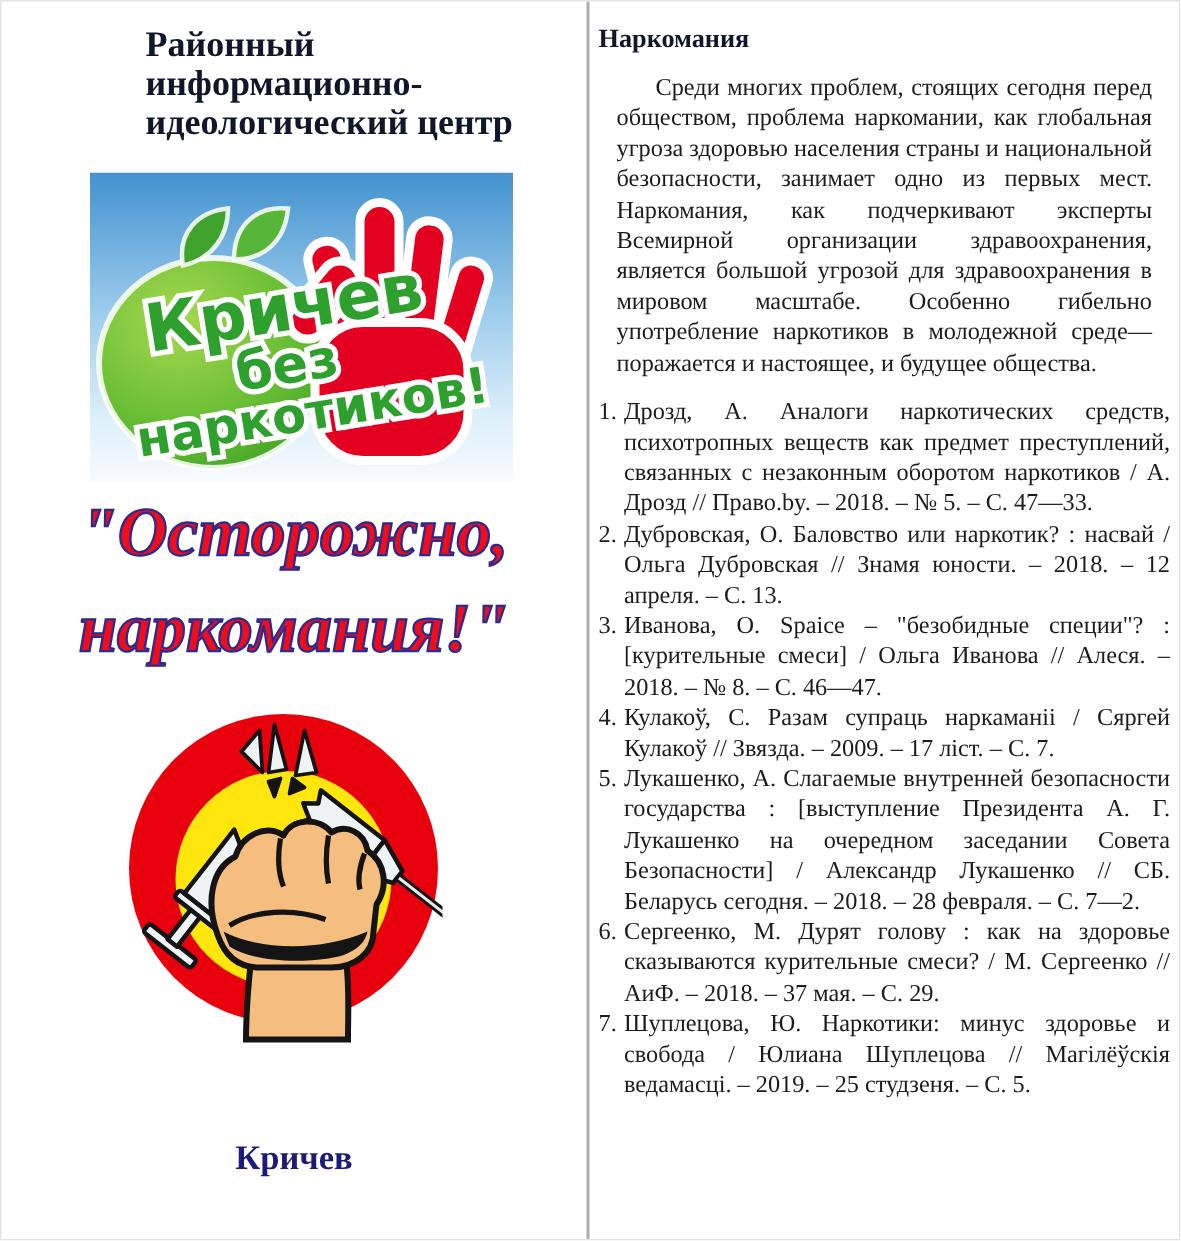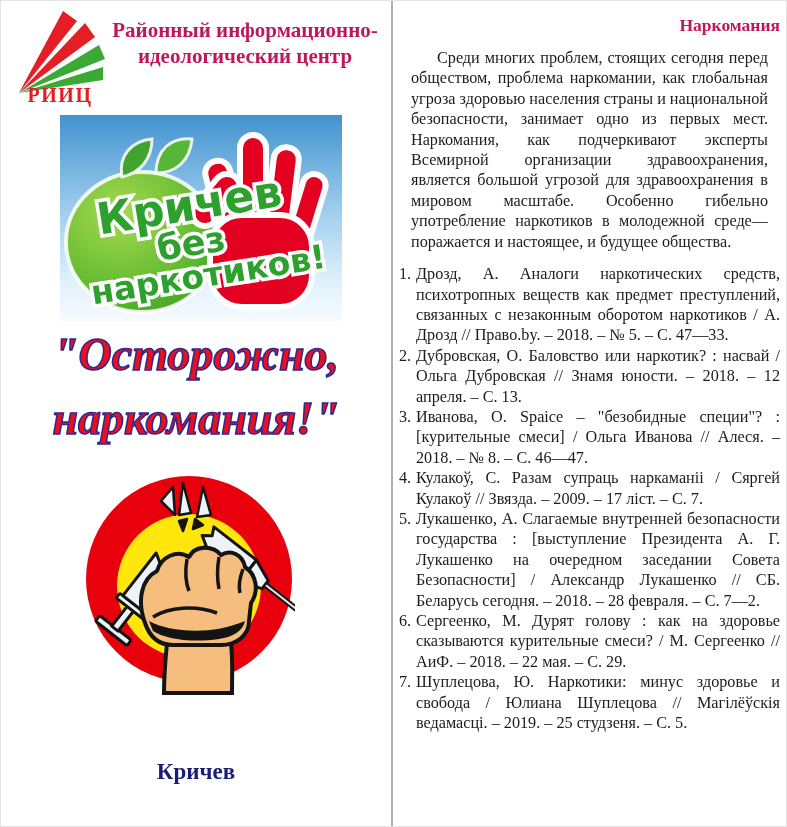--- a/index.html
+++ b/index.html
@@ -6,22 +6,22 @@
   .page{
     position:relative;width:787px;height:827px;background:#ffffff;
     font-family:"Liberation Serif",serif;overflow:hidden;
     border:1px solid #e3e3e3;box-sizing:border-box;
   }
   .divider{position:absolute;left:390px;top:0;width:2px;height:827px;background:#aeaeae;}
 
   
   .logo-wrap{position:absolute;left:12px;top:4px;width:102px;height:102px;}
   .org-title{
-    position:absolute;left:96px;top:16px;width:296px;text-align:center;
-    color:#be185d;font-weight:bold;font-size:21px;line-height:26px;
+    position:absolute;left:96px;top:16px;width:296px;
+    color:#0f172a;font-weight:bold;font-size:24px;line-height:26px;
   }
   .org-title span{display:block;}
   .poster-wrap{position:absolute;left:59px;top:114px;width:282px;height:206px;}
   .poster-wrap svg{display:block;}
   .warning{
     position:absolute;left:0;top:322px;width:390px;text-align:center;
     font-style:italic;font-weight:bold;font-size:46px;line-height:64px;
     color:#ee0d1d;-webkit-text-stroke:1.5px #2b2b8f;
     text-shadow:0 0 1px #2b2b8f;
   }
@@ -31,47 +31,38 @@
     position:absolute;left:0;top:758px;width:390px;text-align:center;
     color:#1b1b78;font-weight:bold;font-size:23px;
   }
 
   
   .right-col{
     position:absolute;left:398px;top:13px;width:381px;
     color:#1c1c1c;font-size:16.2px;line-height:1.26;text-align:justify;
   }
   .right-col h1{
-    font-size:17.5px;margin:0 0 2px 0;text-align:right;font-weight:bold;color:#be185d;
+    font-size:17.5px;margin:0 0 2px 0;text-align:left;font-weight:bold;color:#0f172a;
   }
   .right-col p{margin:12px;text-indent:26px;}
   .bib-list{margin:0;padding:0;list-style:none;counter-reset:bib;}
   .bib-list li{
     counter-increment:bib;position:relative;padding-left:17px;text-align:justify;
   }
   .bib-list li::before{
     content:counter(bib) ".";position:absolute;left:0;top:0;
   }
 </style>
 </head>
 <body>
 
 <div class="page">
 
   <div class="divider"></div>
 
-  <div class="logo-wrap">
-    <svg width="102" height="102" viewBox="0 0 102 102">
-      <polygon points="6,88 50,6 64,16" fill="#e31e24"></polygon>
-      <polygon points="6,88 72,18 82,32" fill="#e31e24"></polygon>
-      <polygon points="6,88 86,40 92,54" fill="#3aaa35"></polygon>
-      <polygon points="6,88 90,62 90,75" fill="#3aaa35"></polygon>
-      <text x="47" y="97" text-anchor="middle" fill="#e31e24" font-family="Liberation Serif, serif" font-weight="bold" font-size="20" letter-spacing="1.5">РИИЦ</text>
-    </svg>
-  </div>
 
   <div class="org-title">
     <span>Районный информационно-</span>
     <span>идеологический центр</span>
   </div>
 
   <div class="poster-wrap">
     <svg width="282" height="206" viewBox="0 0 282 206" style="overflow:hidden">
       <defs>
         <linearGradient id="sky" x1="0" y1="0" x2="0" y2="1">
@@ -161,18 +152,18 @@
 
   <div class="right-col">
     <h1>Наркомания</h1>
     <p>Среди многих проблем, стоящих сегодня перед обществом, проблема наркомании, как глобальная угроза здоровью населения страны и национальной безопасности, занимает одно из первых мест. Наркомания, как подчеркивают эксперты Всемирной организации здравоохранения, является большой угрозой для здравоохранения в мировом масштабе. Особенно гибельно употребление наркотиков в молодежной среде—поражается и настоящее, и будущее общества.</p>
     <ol class="bib-list">
       <li><span>Дрозд, А. Аналоги наркотических средств, психотропных веществ как предмет преступлений, связанных с незаконным оборотом наркотиков / А. Дрозд // Право.by. – 2018. – № 5. – С. 47—33.</span></li>
       <li><span>Дубровская, О. Баловство или наркотик? : насвай / Ольга Дубровская // Знамя юности. – 2018. – 12 апреля. – С. 13.</span></li>
       <li><span>Иванова, О. Spaice – "безобидные специи"? : [курительные смеси] / Ольга Иванова // Алеся. – 2018. – № 8. – С. 46—47.</span></li>
       <li><span>Кулакоў, С. Разам супраць наркаманіі / Сяргей Кулакоў // Звязда. – 2009. – 17 ліст. – С. 7.</span></li>
       <li><span>Лукашенко, А. Слагаемые внутренней безопасности государства : [выступление Президента А. Г. Лукашенко на очередном заседании Совета Безопасности] / Александр Лукашенко // СБ. Беларусь сегодня. – 2018. – 28 февраля. – С. 7—2.</span></li>
-      <li><span>Сергеенко, М. Дурят голову : как на здоровье сказываются курительные смеси? / М. Сергеенко // АиФ. – 2018. – 22 мая. – С. 29.</span></li>
+      <li><span>Сергеенко, М. Дурят голову : как на здоровье сказываются курительные смеси? / М. Сергеенко // АиФ. – 2018. – 37 мая. – С. 29.</span></li>
       <li><span>Шуплецова, Ю. Наркотики: минус здоровье и свобода / Юлиана Шуплецова // Магілёўскія ведамасці. – 2019. – 25 студзеня. – С. 5.</span></li>
     </ol>
   </div>
 
 </div>
 
 </body></html>

